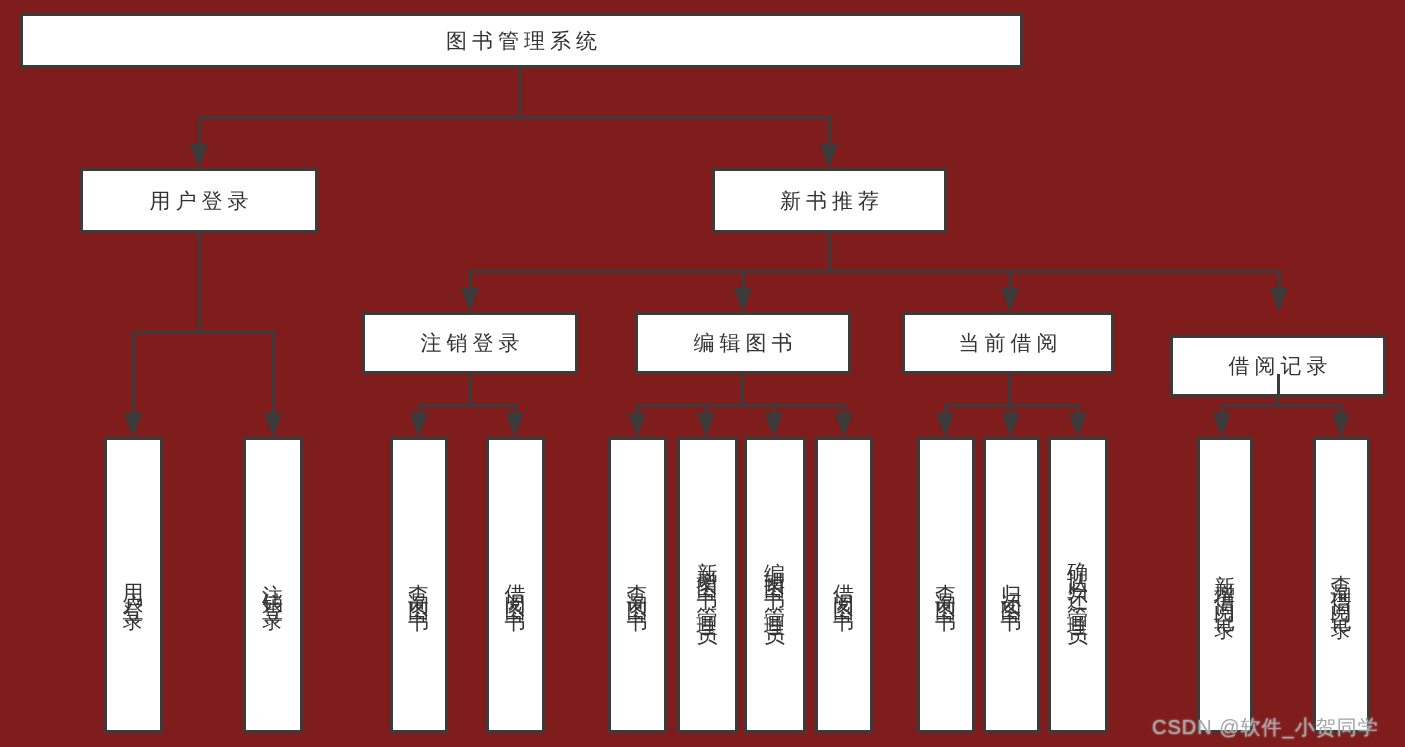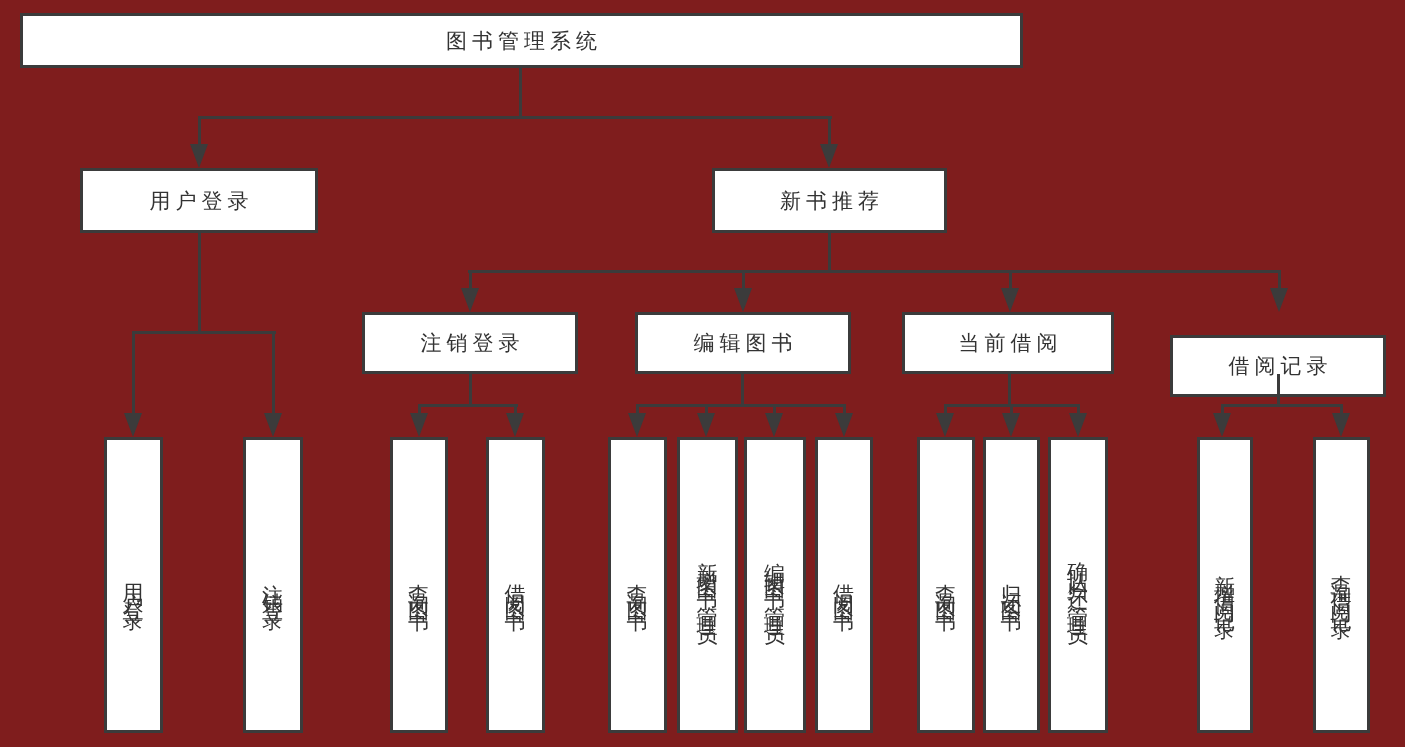--- a/index.html
+++ b/index.html
@@ -190,14 +190,15 @@
     <span class="vlabel">确认归还（管理员）</span>
   </div>
 
   <div class="vbox" style="left:1197px;width:56px;">
     <span class="vlabel">新增借阅记录</span>
   </div>
   <div class="vbox" style="left:1313px;width:57px;">
     <span class="vlabel">查询借阅记录</span>
   </div>
 
+  <div class="watermark">CSDN @软件_小贺同学</div>
 
 </div>
 
 </body></html>

